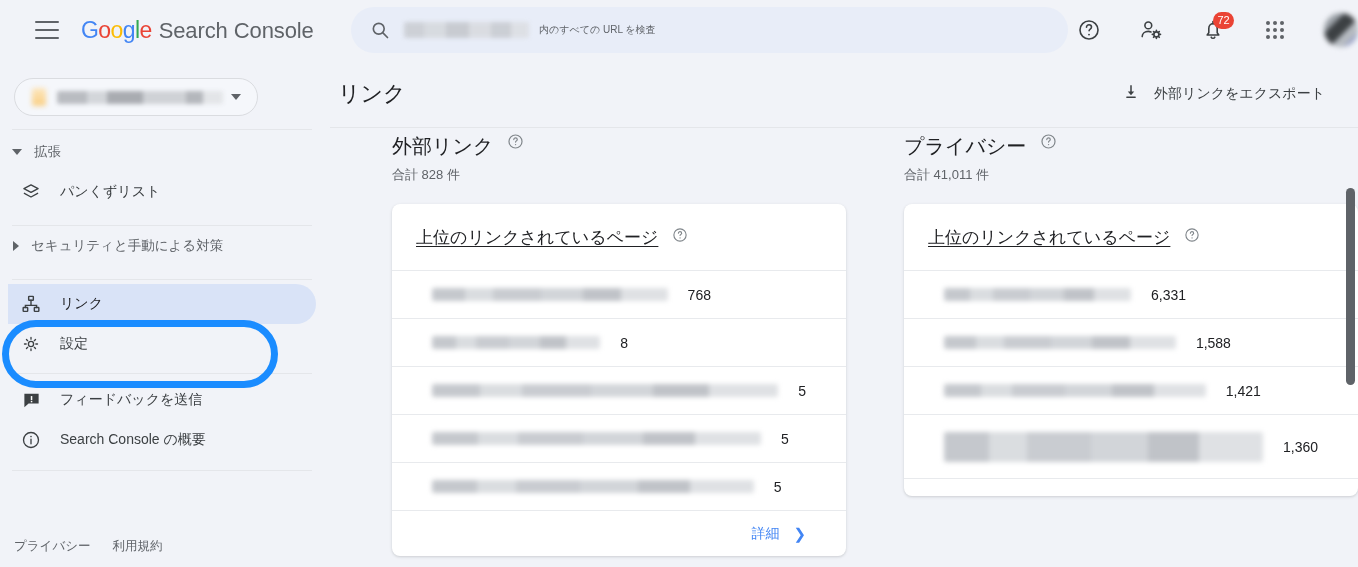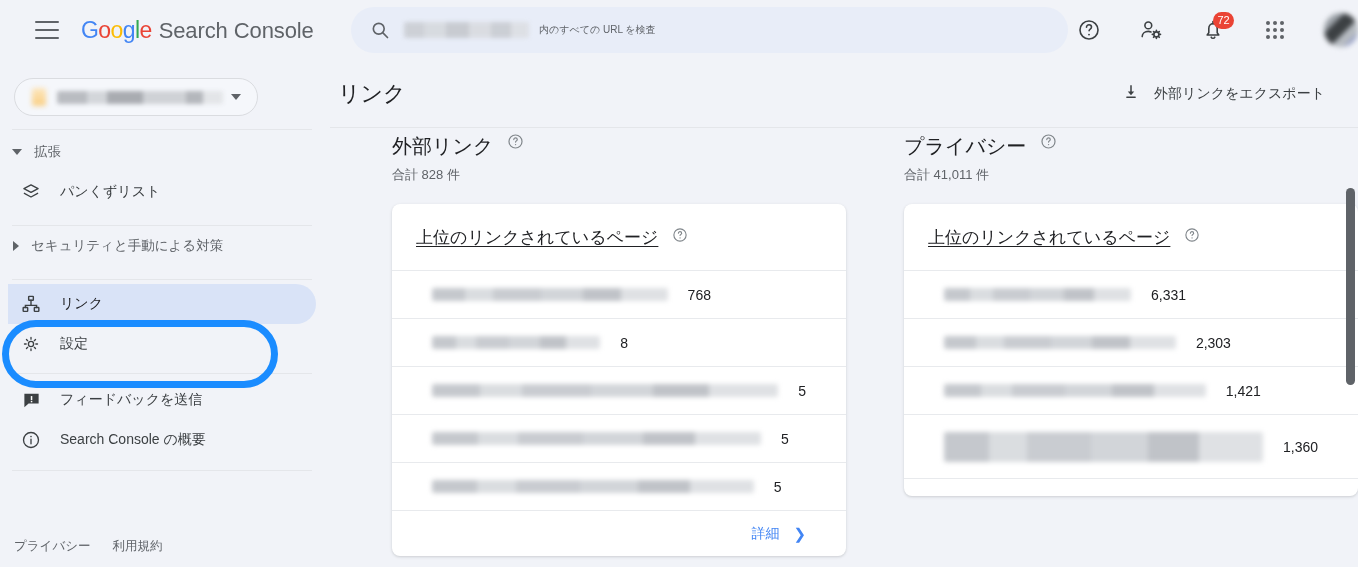--- a/index.html
+++ b/index.html
@@ -447,21 +447,21 @@
               </svg>
             </span>
           </div>
 
           <div class="row">
             <span class="url" style="max-width:50%;"></span>
             <span class="val">6,331</span>
           </div>
           <div class="row">
             <span class="url" style="max-width:62%;"></span>
-            <span class="val">2,303</span>
+            <span class="val">1,588</span>
           </div>
           <div class="row">
             <span class="url" style="max-width:70%;"></span>
             <span class="val">1,421</span>
           </div>
           <div class="row tall">
             <span class="url two" style="max-width:96%;"></span>
             <span class="val">1,360</span>
           </div>
           <div class="row" style="height:18px;">

